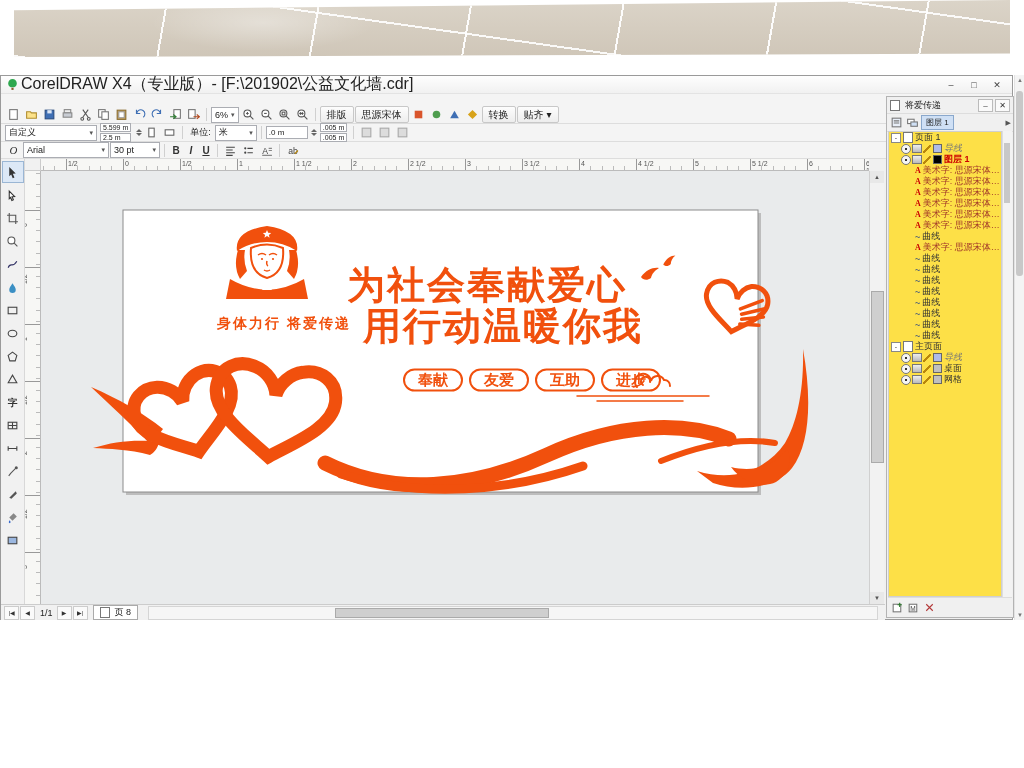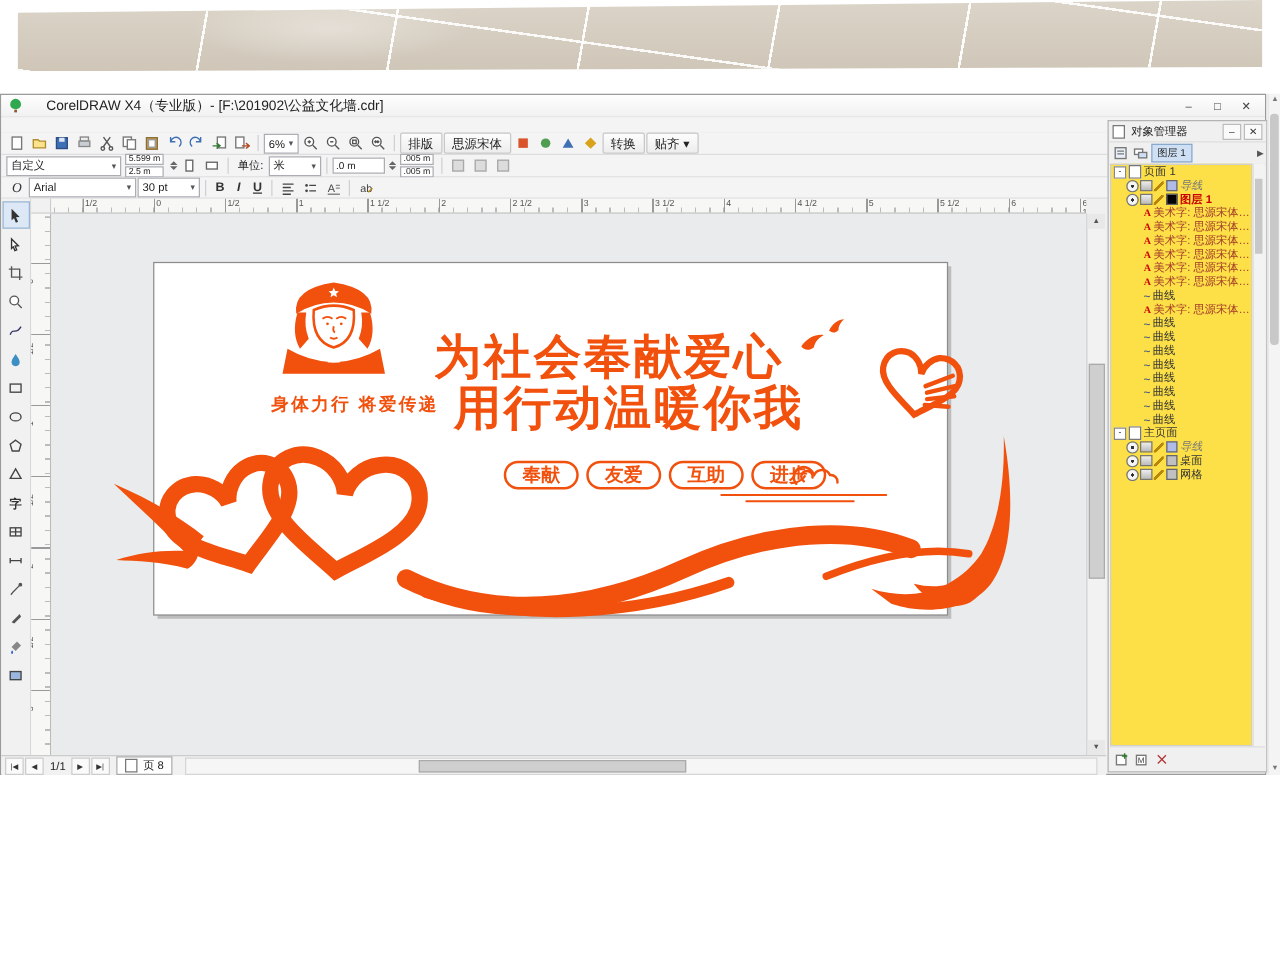--- a/index.html
+++ b/index.html
@@ -13,21 +13,21 @@
       repeating-linear-gradient(100deg, rgba(255,255,255,.95) 0 2px, transparent 2px 150px),
       repeating-linear-gradient(8deg, rgba(255,255,255,.9) 0 2px, transparent 2px 85px),
       linear-gradient(#dbd4c8,#cfc6b8);
     clip-path:polygon(0 18%,100% 0,100% 94%,0 100%);}
 
   
   .win{position:absolute;left:0;top:75px;width:1013px;height:545px;background:#f0f0f0;
        border:1px solid #9a9a9a;box-sizing:border-box;font-size:10px}
   .titlebar{position:absolute;left:0;top:0;right:0;height:18px;background:linear-gradient(#fefefe,#f1f1f1);
        display:flex;align-items:center;padding:0 5px;border-bottom:1px solid #e3e3e3;box-sizing:border-box}
-  .title{font-size:11px;margin-left:18px;white-space:nowrap}
+  .title{font-size:16px;margin-left:2px;white-space:nowrap}
   .wbtns{margin-left:auto;display:flex;gap:3px}
   .wbtn{width:20px;height:14px;display:flex;align-items:center;justify-content:center;font-size:9px;color:#444}
   .menustrip{position:absolute;left:0;top:18px;right:0;height:12px;background:#f4f4f4;border-bottom:1px solid #e2e2e2}
 
   .tb{position:absolute;left:0;right:0;display:flex;align-items:center;gap:1px;padding:0 4px;
       background:#f4f4f4;border-bottom:1px solid #dddddd;box-sizing:border-box}
   .tb.std{top:30px;height:18px}
   .tb.prop{top:48px;height:18px}
   .tb.textb{top:66px;height:17px}
   .igrp{display:inline-flex;gap:1px;align-items:center}
@@ -611,21 +611,21 @@
       <span>页 8</span>
     </span>
     <span class="hscroll">
       <span class="hthumb"></span>
     </span>
   </div>
 
   <div class="docker">
     <div class="d-title">
       <span class="ic-page"></span>
-      <span class="t">对象管理器</span>
+      <span class="t">将爱传递</span>
       <span style="margin-left:auto;display:flex;gap:2px">
         <span class="d-btn">–</span>
         <span class="d-btn">✕</span>
       </span>
     </div>
     <div class="d-toolbar">
       <span class="tbi" style="width:14px">
           <svg viewBox="0 0 12 12" width="13" height="13">
             <rect x="2" y="2" width="8" height="8" fill="#e8eef7" stroke="#777"></rect>
             <path d="M3.5,4.5 h5 M3.5,6.5 h5" stroke="#777"></path>

